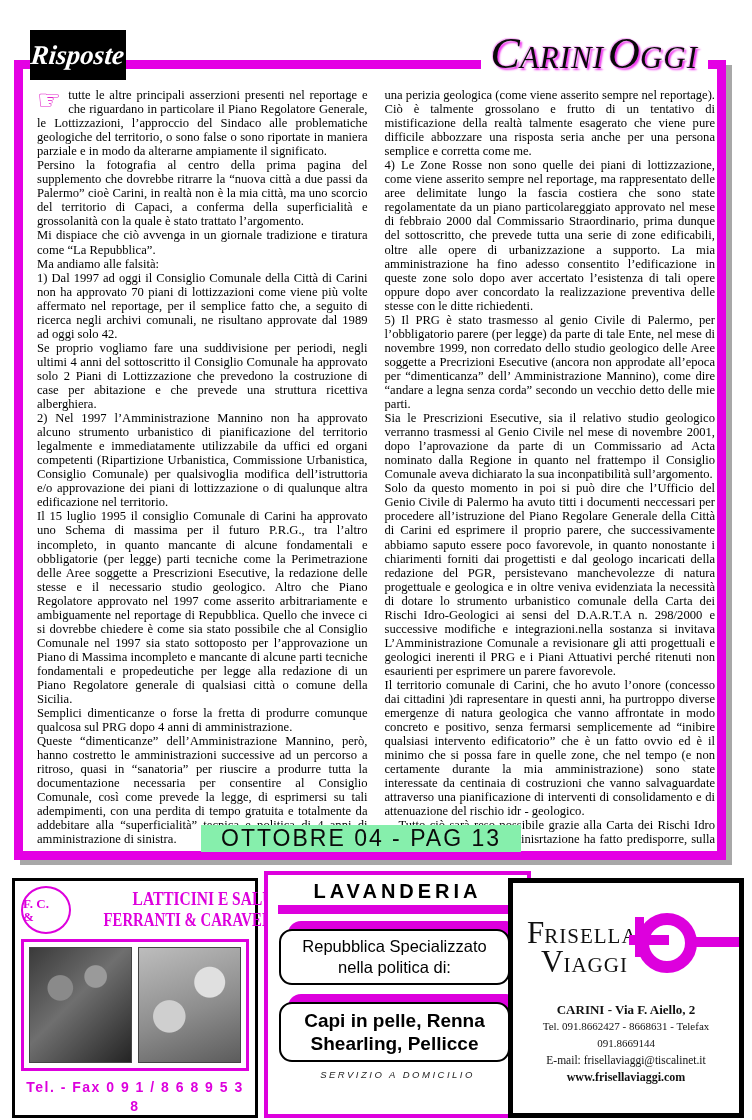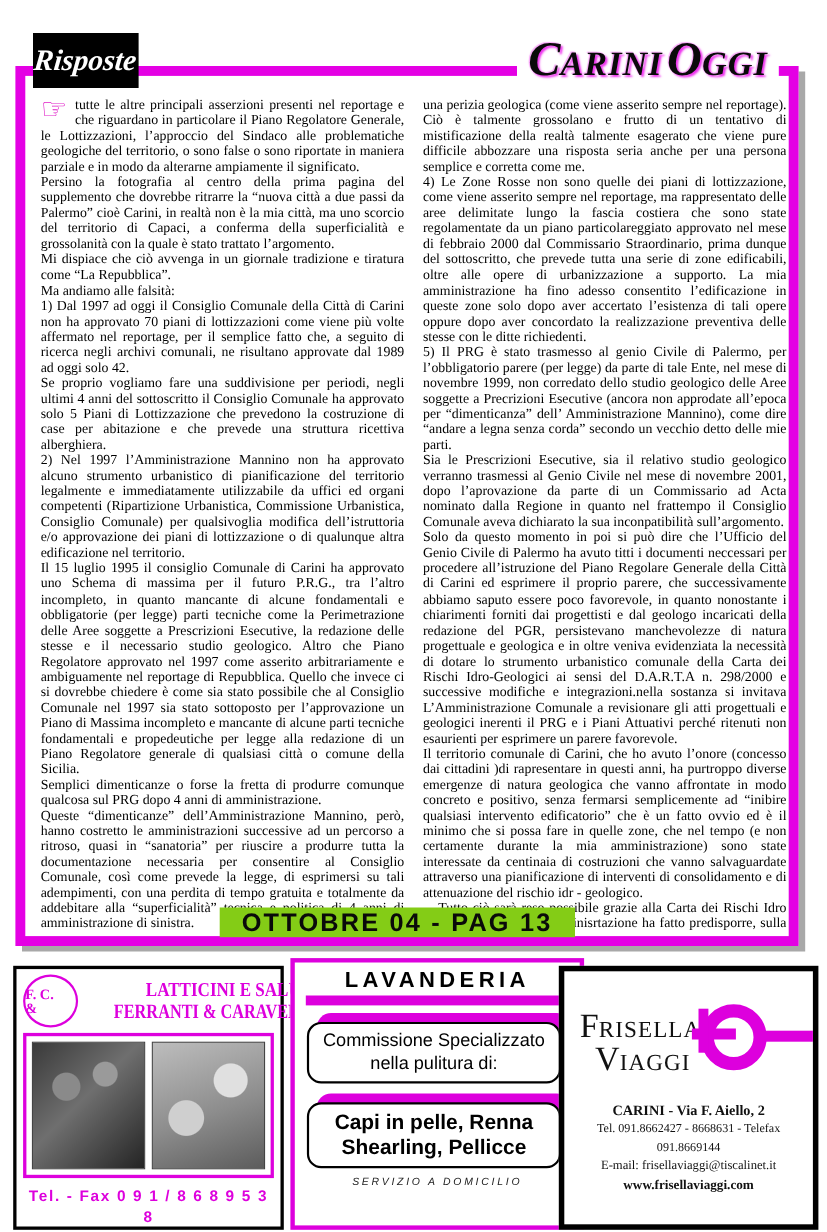--- a/index.html
+++ b/index.html
@@ -7,39 +7,39 @@
         font-family:"Liberation Serif",serif;color:#000;}
 
   
   .frame{position:absolute;left:14px;top:60px;width:694px;height:782px;
          border:9px solid #e400e4;background:#fff;box-shadow:6px 5px 0 #a8a8a8;}
   .risposte-box{position:absolute;left:30px;top:30px;width:96px;height:50px;background:#000;
                 display:flex;align-items:center;justify-content:center;z-index:3;}
   .risposte-box span{color:#fff;font-style:italic;font-weight:bold;font-size:27px;
                      font-family:"Liberation Serif",serif;transform:skewX(-6deg);}
   .masthead{position:absolute;top:26px;right:44px;z-index:3;background:#fff;padding:2px 10px 0 10px;
-            font-style:italic;font-weight:bold;font-family:"Liberation Serif",serif;color:#0a0a0a;
+            font-style:italic;font-weight:normal;font-family:"Liberation Serif",serif;color:#0a0a0a;
             text-shadow:2px 2px 2px #ee30ee, -1px -1px 1px #f8a8f8;white-space:nowrap;}
   .masthead .big{font-size:44px;}
   .masthead .small{font-size:31px;letter-spacing:1px;}
 
   
   .article{position:absolute;left:37px;top:88px;width:678px;height:758px;overflow:hidden;
            display:flex;gap:17px;}
   .col{flex:1;min-width:0;}
   .col p{margin:0;text-align:justify;font-size:12.6px;line-height:14.05px;}
   .hand{color:#e020c8;font-family:"DejaVu Sans",sans-serif;}
   .hand-lead{float:left;font-size:27px;line-height:24px;margin:0 7px 0 0;}
   .hand-tail{font-size:22px;line-height:14px;vertical-align:-4px;}
   .tutto-indent{text-indent:14px;}
 
   
   .page-label{position:absolute;left:50%;bottom:-10px;transform:translateX(-50%);z-index:3;
-              background:#84cc16;padding:0 20px;font-family:"Liberation Sans",sans-serif;
-              font-weight:bold;font-size:23px;letter-spacing:2px;white-space:nowrap;color:#0a0a0a;}
+              background:#86efac;padding:0 20px;font-family:"Liberation Sans",sans-serif;
+              font-weight:normal;font-size:23px;letter-spacing:2px;white-space:nowrap;color:#0a0a0a;}
 
   
   .ad{position:absolute;background:#fff;box-sizing:border-box;}
 
   
   .ad-latticini{left:12px;top:878px;width:246px;height:240px;border:3px solid #000;padding:5px 6px;}
   .lat-head{display:flex;align-items:center;gap:5px;}
   .lat-logo{width:46px;height:44px;border:2px solid #dd00dd;border-radius:50%;flex:0 0 auto;
             display:flex;flex-direction:column;align-items:flex-start;justify-content:center;
             color:#dd00dd;font-weight:bold;font-size:13px;line-height:13px;font-family:"Liberation Serif",serif;}
@@ -110,21 +110,21 @@
 
   <div class="article">
     <div class="col">
       <p>
         <span class="hand hand-lead">☞</span><span class="txt">tutte le altre principali asserzioni presenti nel reportage e che riguardano in particolare il Piano Regolatore Generale, le Lottizzazioni, l’approccio del Sindaco alle problematiche geologiche del territorio, o sono false o sono riportate in maniera parziale e in modo da alterarne ampiamente il significato.</span>
       </p>
       <p><span class="txt">Persino la fotografia al centro della prima pagina del supplemento che dovrebbe ritrarre la “nuova città a due passi da Palermo” cioè Carini, in realtà non è la mia città, ma uno scorcio del territorio di Capaci, a conferma della superficialità e grossolanità con la quale è stato trattato l’argomento.</span></p>
       <p><span class="txt">Mi dispiace che ciò avvenga in un giornale tradizione e tiratura come “La Repubblica”.</span></p>
       <p><span class="txt">Ma andiamo alle falsità:</span></p>
       <p><span class="txt">1) Dal 1997 ad oggi il Consiglio Comunale della Città di Carini non ha approvato 70 piani di lottizzazioni come viene più volte affermato nel reportage, per il semplice fatto che, a seguito di ricerca negli archivi comunali, ne risultano approvate dal 1989 ad oggi solo 42.</span></p>
-      <p><span class="txt">Se proprio vogliamo fare una suddivisione per periodi, negli ultimi 4 anni del sottoscritto il Consiglio Comunale ha approvato solo 5 Piani di Lottizzazione che prevedono la costruzione di case per abitazione e che prevede una struttura ricettiva alberghiera.</span></p>
+      <p><span class="txt">Se proprio vogliamo fare una suddivisione per periodi, negli ultimi 4 anni del sottoscritto il Consiglio Comunale ha approvato solo 2 Piani di Lottizzazione che prevedono la costruzione di case per abitazione e che prevede una struttura ricettiva alberghiera.</span></p>
       <p><span class="txt">2) Nel 1997 l’Amministrazione Mannino non ha approvato alcuno strumento urbanistico di pianificazione del territorio legalmente e immediatamente utilizzabile da uffici ed organi competenti (Ripartizione Urbanistica, Commissione Urbanistica, Consiglio Comunale) per qualsivoglia modifica dell’istruttoria e/o approvazione dei piani di lottizzazione o di qualunque altra edificazione nel territorio.</span></p>
       <p><span class="txt">Il 15 luglio 1995 il consiglio Comunale di Carini ha approvato uno Schema di massima per il futuro P.R.G., tra l’altro incompleto, in quanto mancante di alcune fondamentali e obbligatorie (per legge) parti tecniche come la Perimetrazione delle Aree soggette a Prescrizioni Esecutive, la redazione delle stesse e il necessario studio geologico. Altro che Piano Regolatore approvato nel 1997 come asserito arbitrariamente e ambiguamente nel reportage di Repubblica. Quello che invece ci si dovrebbe chiedere è come sia stato possibile che al Consiglio Comunale nel 1997 sia stato sottoposto per l’approvazione un Piano di Massima incompleto e mancante di alcune parti tecniche fondamentali e propedeutiche per legge alla redazione di un Piano Regolatore generale di qualsiasi città o comune della Sicilia.</span></p>
       <p><span class="txt">Semplici dimenticanze o forse la fretta di produrre comunque qualcosa sul PRG dopo 4 anni di amministrazione.</span></p>
       <p><span class="txt">Queste “dimenticanze” dell’Amministrazione Mannino, però, hanno costretto le amministrazioni successive ad un percorso a ritroso, quasi in “sanatoria” per riuscire a produrre tutta la documentazione necessaria per consentire al Consiglio Comunale, così come prevede la legge, di esprimersi su tali adempimenti, con una perdita di tempo gratuita e totalmente da addebitare alla “superficialità” tecnica e politica di 4 anni di amministrazione di sinistra.</span></p>
 
     </div>
     <div class="col">
       <p><span class="txt">una perizia geologica (come viene asserito sempre nel reportage). Ciò è talmente grossolano e frutto di un tentativo di mistificazione della realtà talmente esagerato che viene pure difficile abbozzare una risposta seria anche per una persona semplice e corretta come me.</span></p>
       <p><span class="txt">4) Le Zone Rosse non sono quelle dei piani di lottizzazione, come viene asserito sempre nel reportage, ma rappresentato delle aree delimitate lungo la fascia costiera che sono state regolamentate da un piano particolareggiato approvato nel mese di febbraio 2000 dal Commissario Straordinario, prima dunque del sottoscritto, che prevede tutta una serie di zone edificabili, oltre alle opere di urbanizzazione a supporto. La mia amministrazione ha fino adesso consentito l’edificazione in queste zone solo dopo aver accertato l’esistenza di tali opere oppure dopo aver concordato la realizzazione preventiva delle stesse con le ditte richiedenti.</span></p>
       <p><span class="txt">5) Il PRG è stato trasmesso al genio Civile di Palermo, per l’obbligatorio parere (per legge) da parte di tale Ente, nel mese di novembre 1999, non corredato dello studio geologico delle Aree soggette a Precrizioni Esecutive (ancora non approdate all’epoca per “dimenticanza” dell’ Amministrazione Mannino), come dire “andare a legna senza corda” secondo un vecchio detto delle mie parti.</span></p>
@@ -155,22 +155,22 @@
     </div>
     <div class="lat-addr">
       <div class="tel">Tel. - Fax 0 9 1 / 8 6 8 9 5 3 8</div>
     </div>
   </div>
 
   <div class="ad ad-lavanderia">
     <div class="lav-kicker">LAVANDERIA</div>
     <div class="lav-bar"></div>
     <div class="lav-box lav-box1">
-      <div>Commissione Specializzato</div>
-      <div>nella pulitura di:</div>
+      <div>Repubblica Specializzato</div>
+      <div>nella politica di:</div>
     </div>
     <div class="lav-box lav-box2">
       <div>Capi in pelle, Renna</div>
       <div>Shearling, Pellicce</div>
     </div>
     <div class="lav-service">SERVIZIO A DOMICILIO</div>
 
   </div>
 
   <div class="ad ad-frisella">

